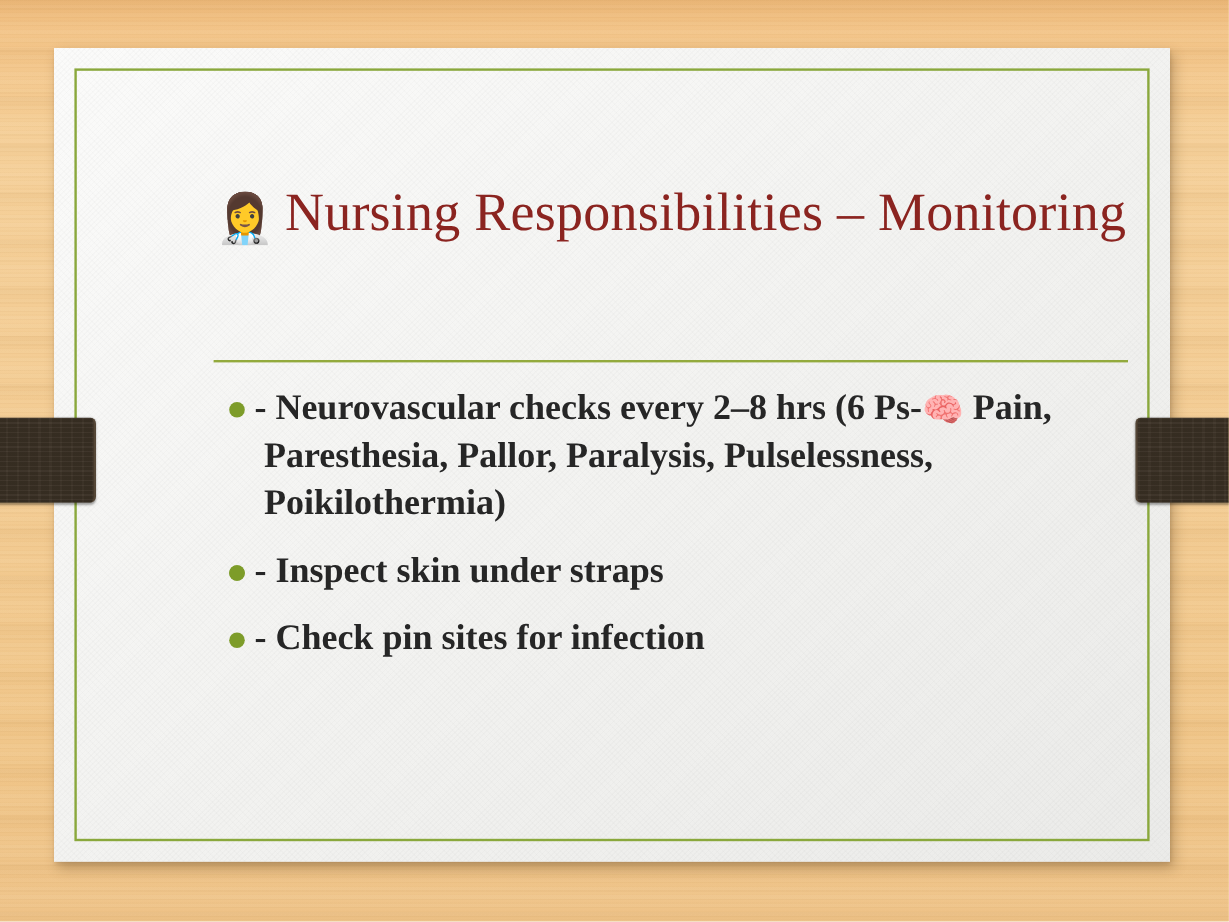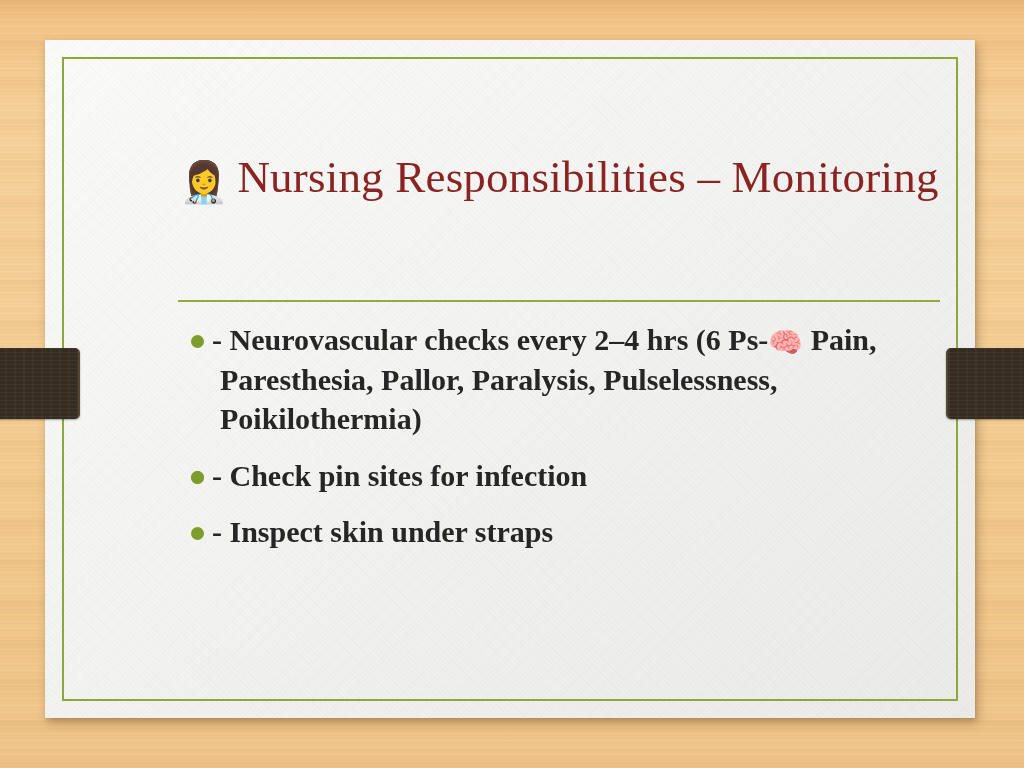--- a/index.html
+++ b/index.html
@@ -214,34 +214,34 @@
 
     <div id="title-block">
       <h1 id="slide-title"><span id="title-emoji">👩‍⚕️</span><span id="title-text">Nursing Responsibilities – Monitoring</span></h1>
     </div>
 
     <div id="title-divider"></div>
 
     <ul id="body-list">
 
       <li class="bullet-item">
-        <span class="bullet-dot"></span><span>- Neurovascular checks every 2–4 hrs (6 Ps-</span><span class="inline-emoji">🧠</span>
+        <span class="bullet-dot"></span><span>- Neurovascular checks every 2–8 hrs (6 Ps-</span><span class="inline-emoji">🧠</span>
         <span>Pain, Paresthesia, Pallor, Paralysis, Pulselessness, Poikilothermia)</span>
       </li>
 
       <li class="bullet-item">
         <span class="bullet-dot"></span>
       </li>
 
       <li class="bullet-item">
+        <span class="bullet-dot"></span><span>- Inspect skin under straps</span>
+      </li>
+
+      <li class="bullet-item">
         <span class="bullet-dot"></span><span>- Check pin sites for infection</span>
-      </li>
-
-      <li class="bullet-item">
-        <span class="bullet-dot"></span><span>- Inspect skin under straps</span>
       </li>
 
     </ul>
   </div>
 
   <div class="strap" id="strap-left"></div>
   <div class="strap" id="strap-right"></div>
 
 </div>
 

